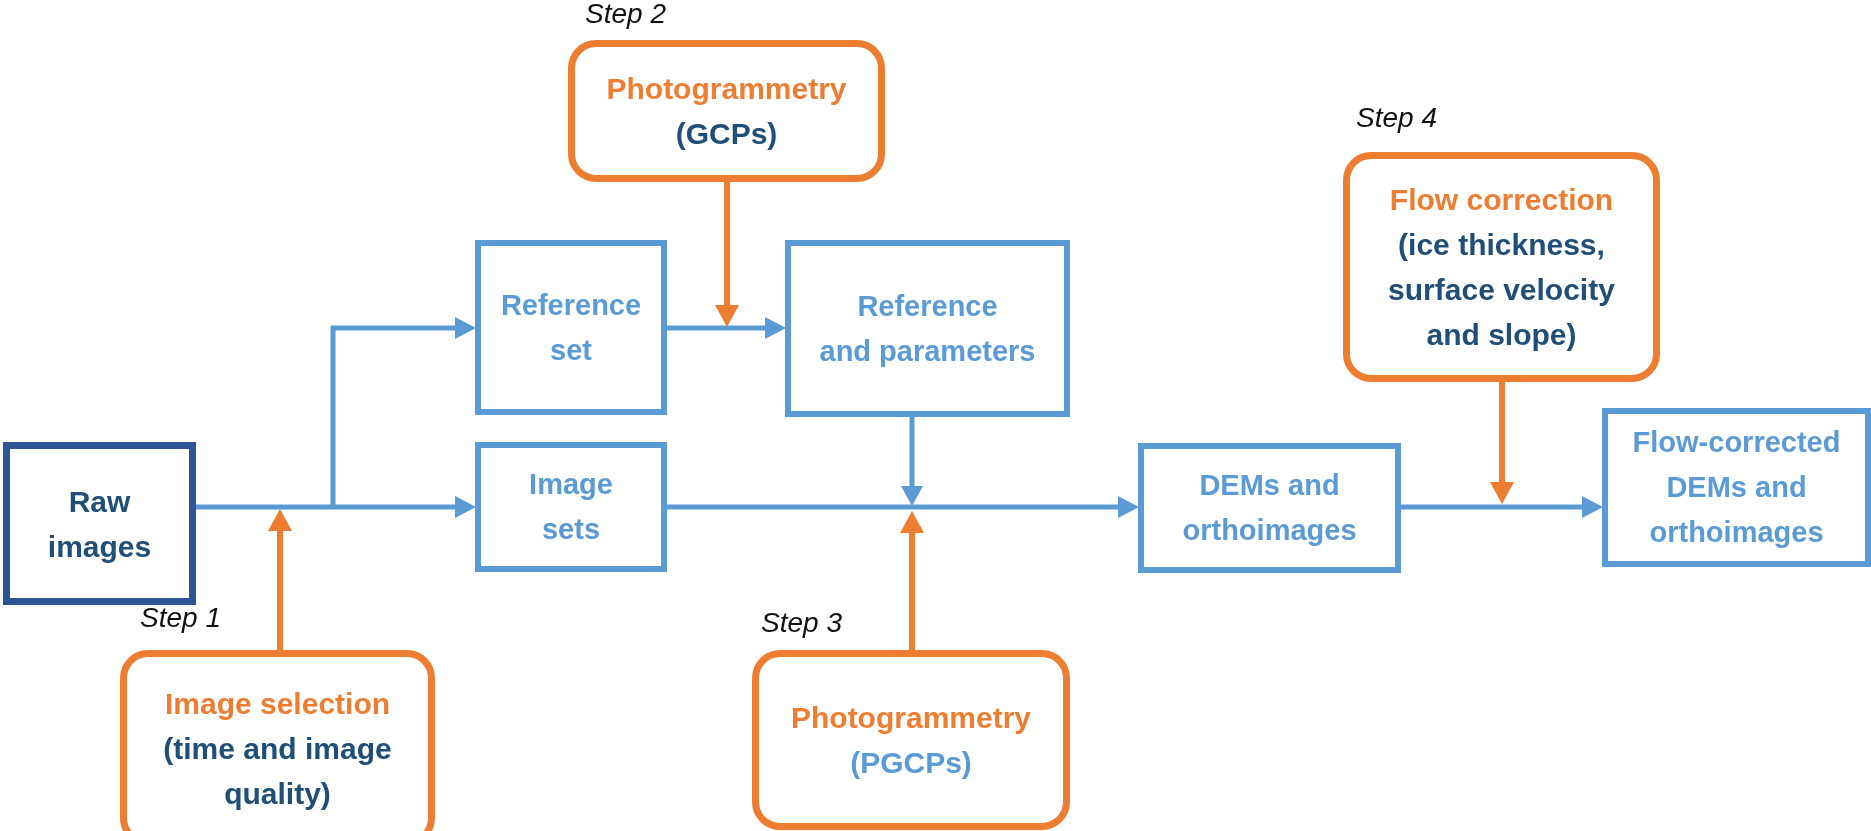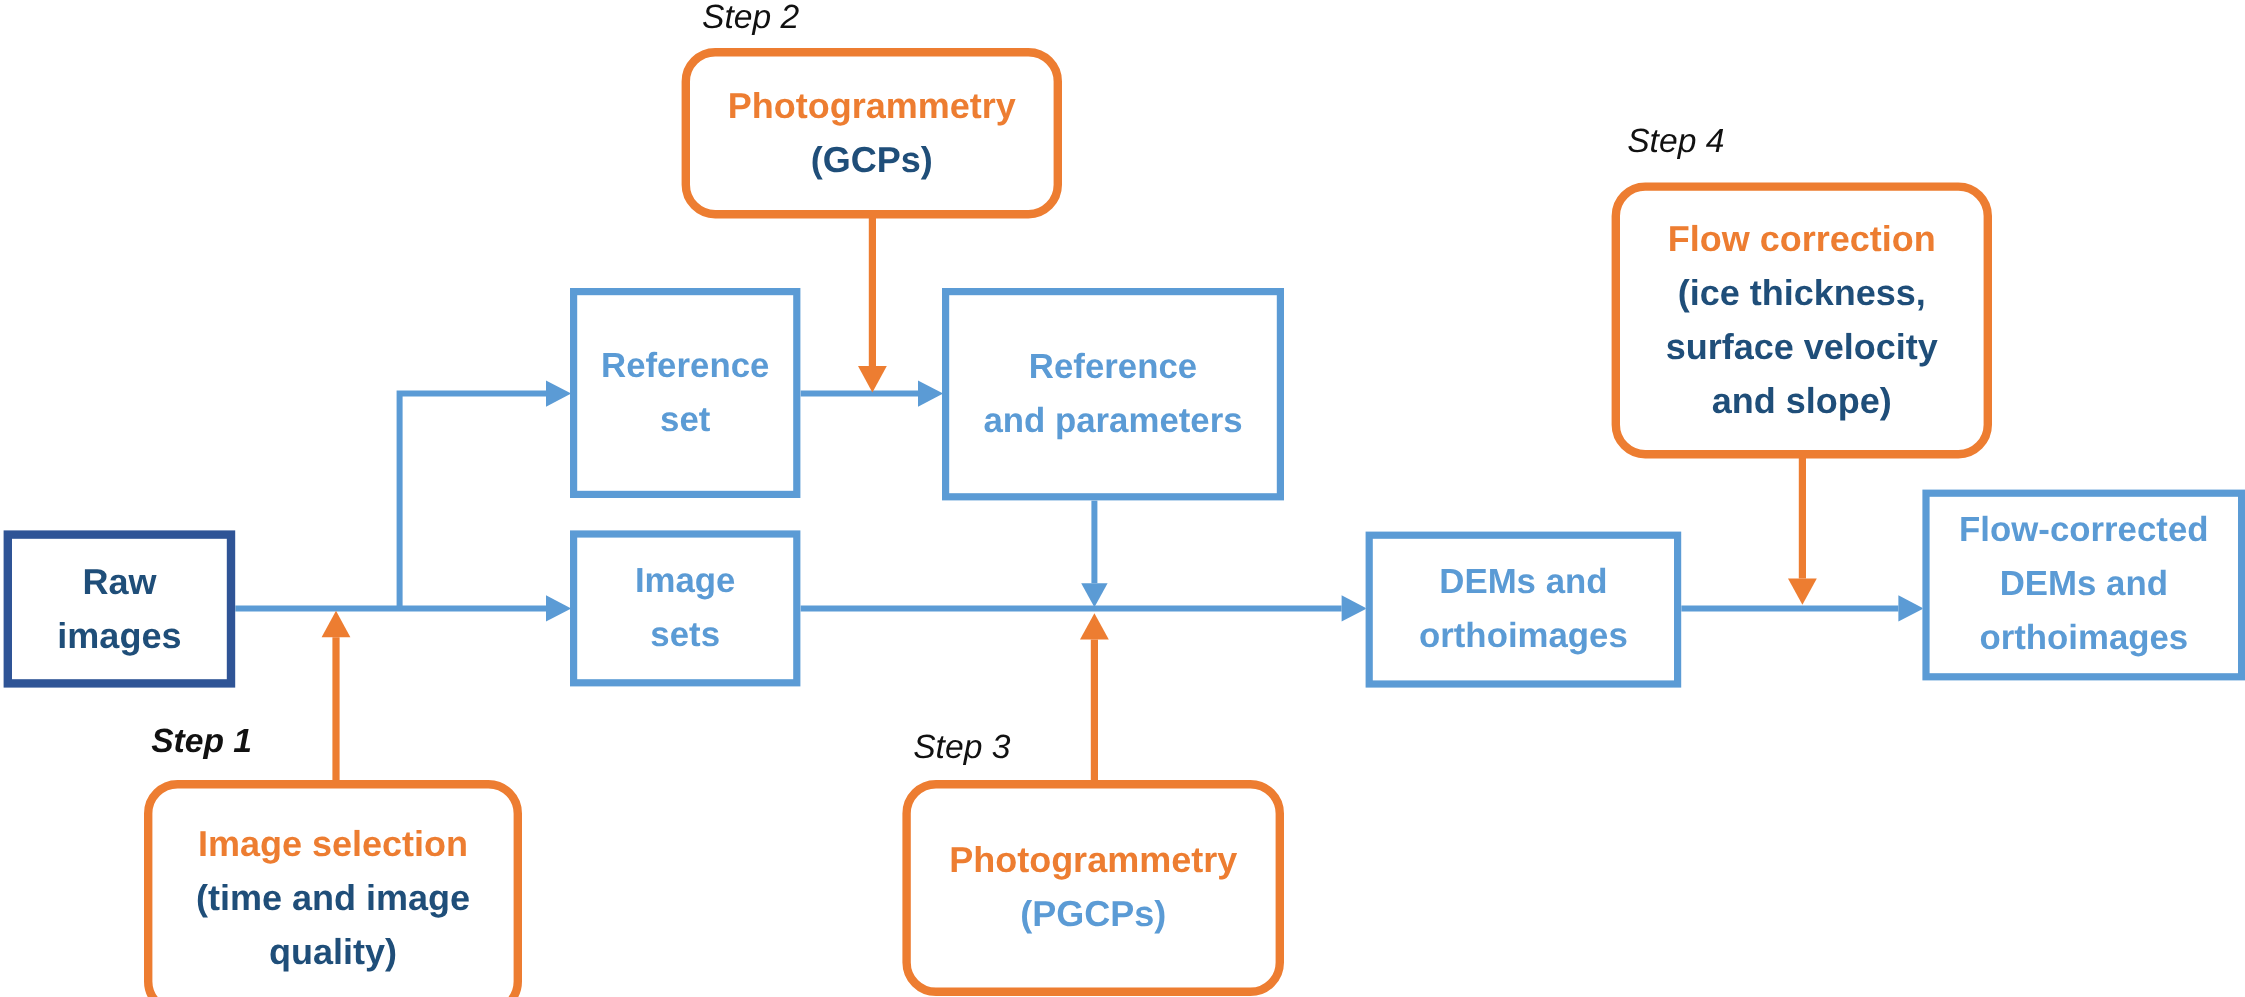--- a/index.html
+++ b/index.html
@@ -70,26 +70,26 @@
     <g>
       <path class="orange-line" d="M912 652 V533"></path>
       <polygon class="orange-head" points="900,533 924,533 912,511"></polygon>
     </g>
     <g>
       <path class="orange-line" d="M1502 380 V482"></path>
       <polygon class="orange-head" points="1490,482 1514,482 1502,504"></polygon>
     </g>
   </svg>
 
-  <div class="step-label" style="left:126px;top:602px;font-weight:bold;">Step 1</div>
+  <div class="step-label" style="left:140px;top:602px;">Step 1</div>
   <div class="step-label" style="left:585px;top:-2px;">Step 2</div>
   <div class="step-label" style="left:761px;top:607px;">Step 3</div>
   <div class="step-label" style="left:1356px;top:102px;">Step 4</div>
 
-  <div class="box box-raw" style="left:3px;top:442px;width:193px;height:131px;">
+  <div class="box box-raw" style="left:3px;top:442px;width:193px;height:163px;">
     <span>Raw</span>
     <span>images</span>
   </div>
 
   <div class="box box-blue" style="left:475px;top:240px;width:192px;height:175px;">
     <span>Reference</span>
     <span>set</span>
   </div>
 
   <div class="box box-blue" style="left:475px;top:442px;width:192px;height:130px;">

